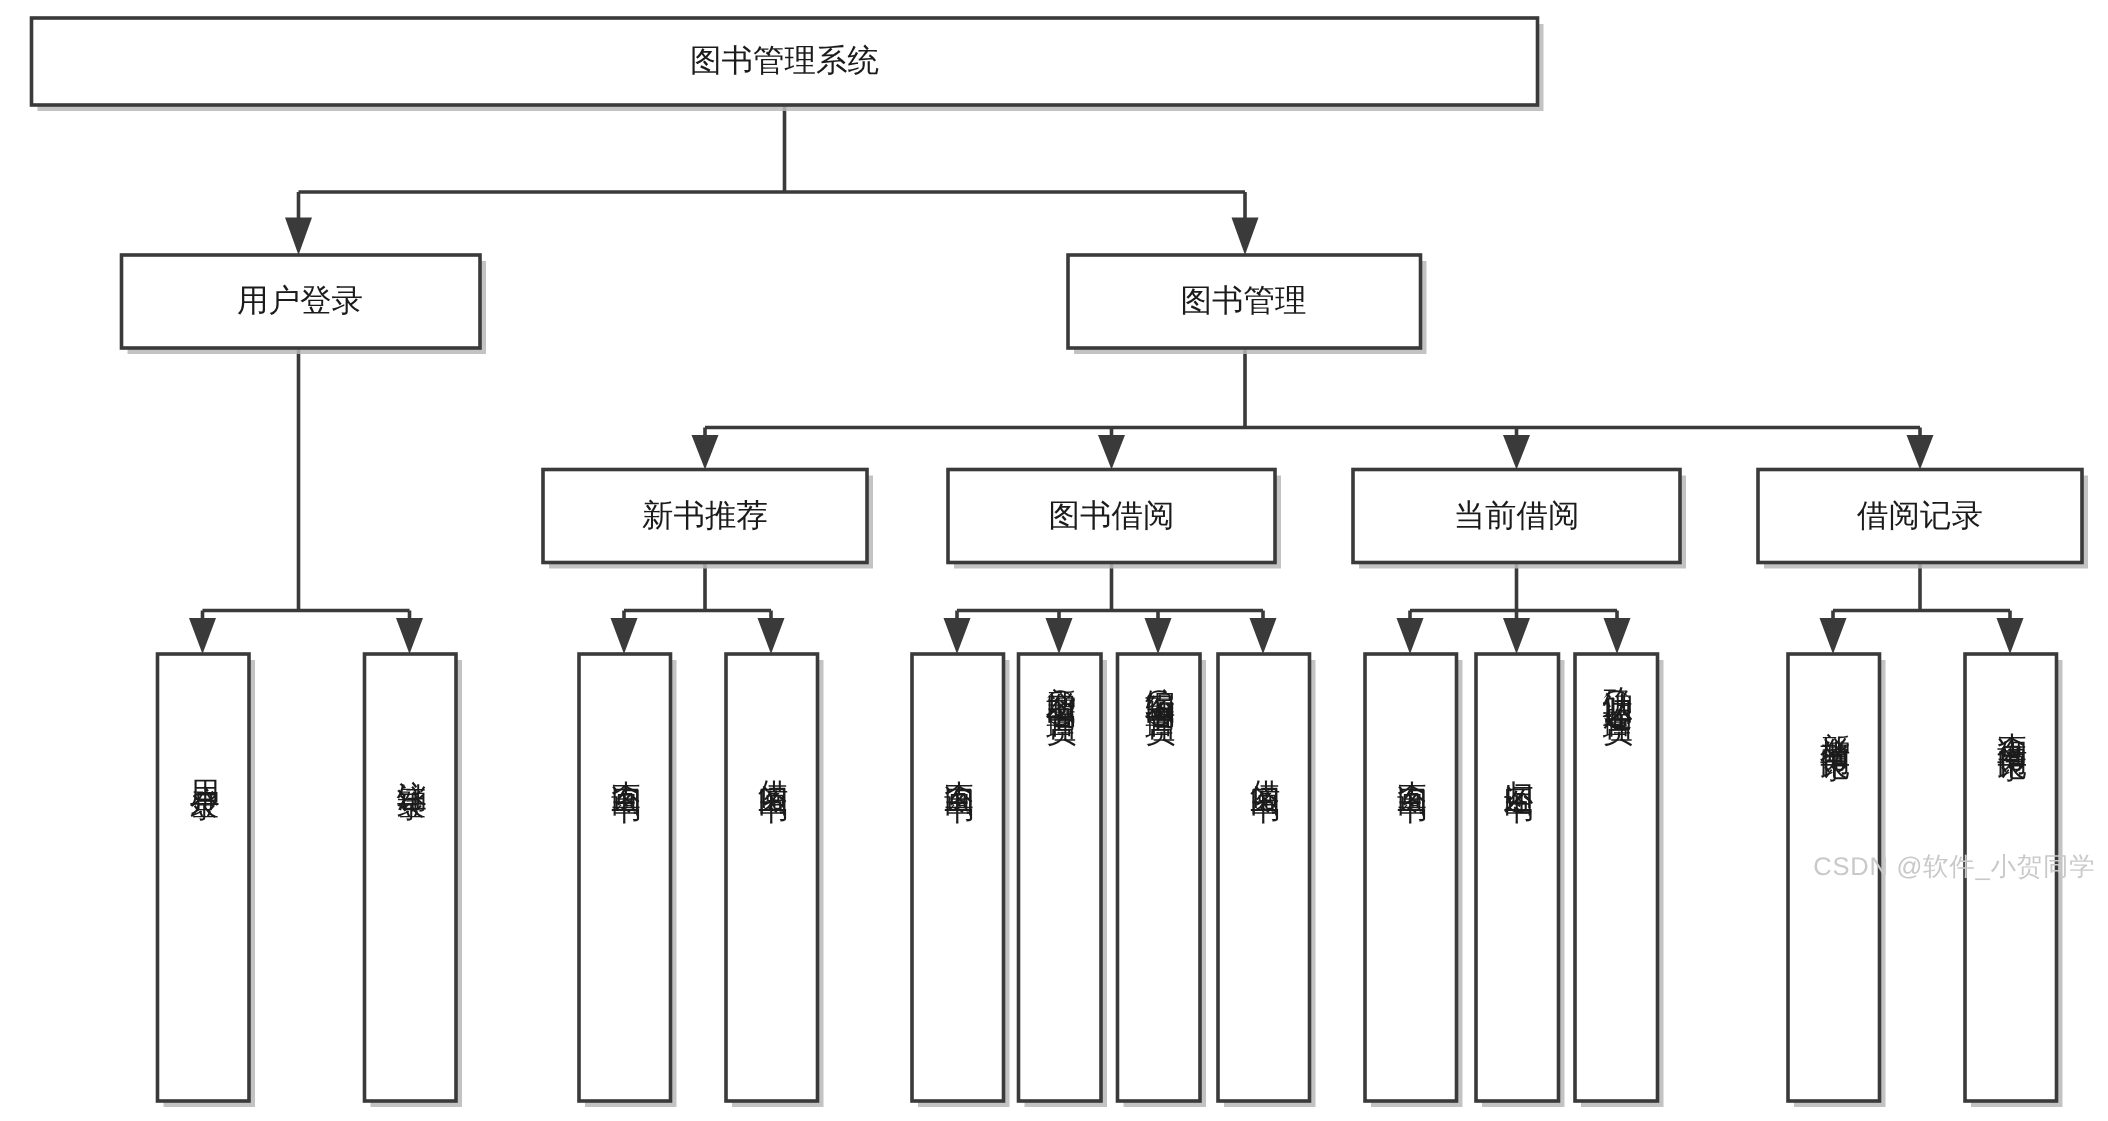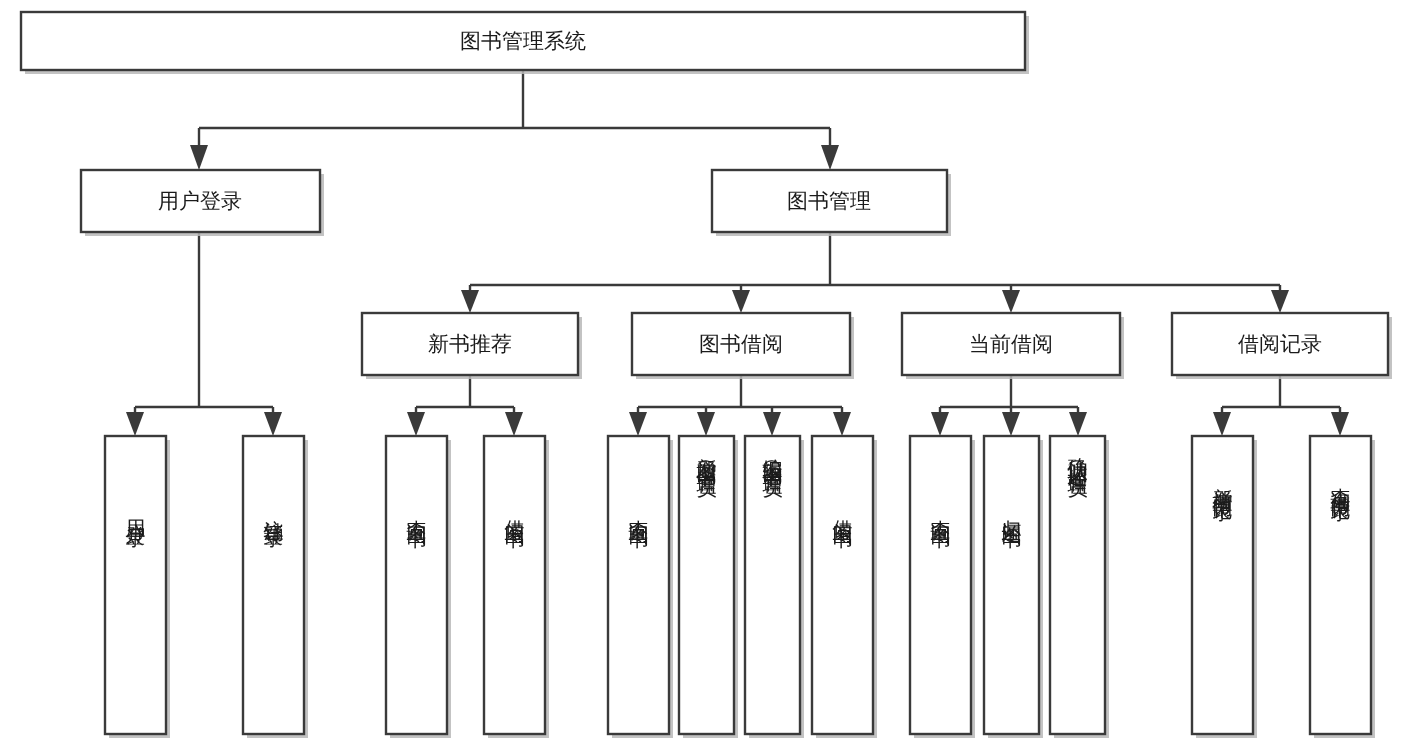--- a/index.html
+++ b/index.html
@@ -280,14 +280,15 @@
   </div>
 
   <div class="v-label-wrap" style="left:1192px; top:436px; width:61px; height:298px; padding-top:36px;">
     <span class="v-label">新增借阅记录</span>
   </div>
 
   <div class="v-label-wrap" style="left:1310px; top:436px; width:61px; height:298px; padding-top:36px;">
     <span class="v-label">查询借阅记录</span>
   </div>
 
+  <div class="watermark">CSDN @软件_小贺同学</div>
 
 </div>
 
 </body></html>

